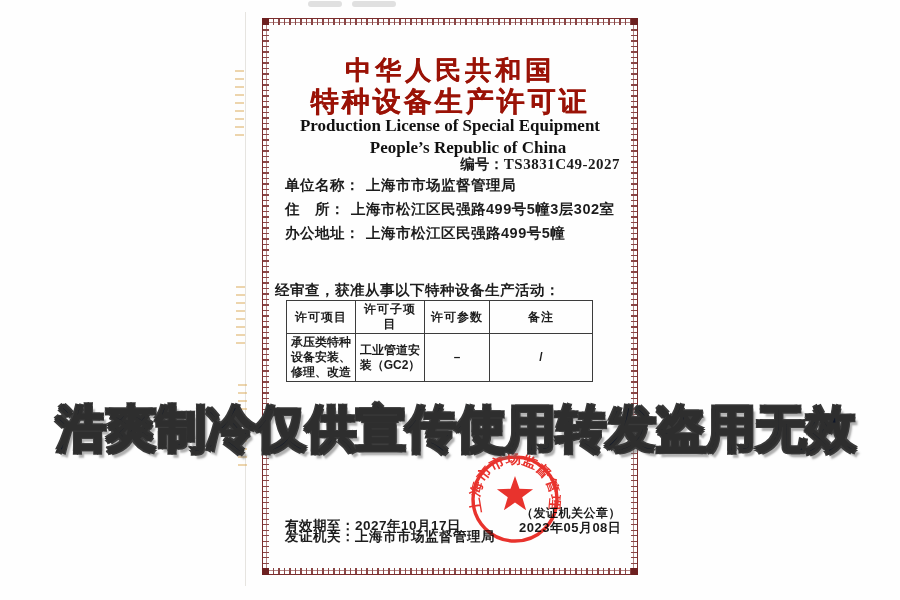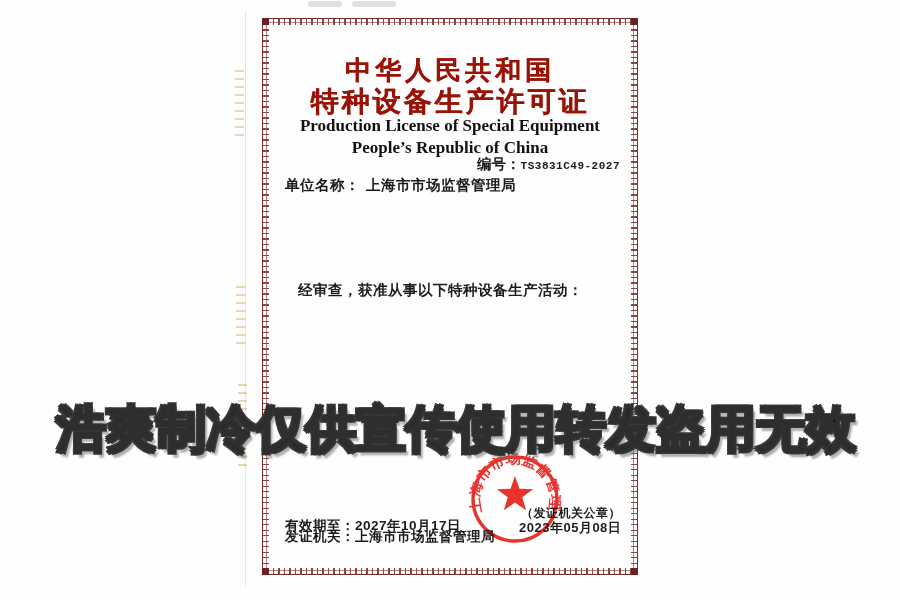--- a/index.html
+++ b/index.html
@@ -53,31 +53,31 @@
   .corner{position:absolute;width:7px;height:7px;background:#6d2020;}
   .c-tl{left:0;top:0;} .c-tr{right:0;top:0;} .c-bl{left:0;bottom:0;} .c-br{right:0;bottom:0;}
 
   
   .center-block{position:absolute;left:262px;width:376px;text-align:center;}
   .title-cn{color:var(--title-red);font-weight:bold;text-shadow:.6px 0 var(--title-red);}
   .title-cn-1{top:53px;font-size:26px;letter-spacing:4px;}
   .title-cn-2{top:83px;font-size:28px;letter-spacing:3px;}
   .title-en{font-family:"Liberation Serif",serif;font-weight:bold;color:#111;}
   .title-en-1{top:116px;font-size:17px;}
-  .title-en-2{top:138px;font-size:17px;}
+  .title-en-2{top:138px;font-size:17px;margin-left:18px;}
 
   .serial-line{position:absolute;top:155px;left:262px;width:358px;text-align:right;
     font-size:14.5px;font-weight:bold;}
-  .serial-number{font-family:Liberation Mono, monospace;font-size:11px;letter-spacing:.5px;}
+  .serial-number{font-family:Liberation Serif, serif;font-size:15px;letter-spacing:.5px;}
 
   
   .field-line{position:absolute;left:285px;font-size:14.5px;font-weight:bold;letter-spacing:.5px;white-space:nowrap;}
   .f-1{top:176px;} .f-2{top:200px;} .f-3{top:224px;}
   .field-value{margin-left:6px;}
-  .approval-intro{position:absolute;left:298px;top:281px;font-size:14.5px;font-weight:bold;letter-spacing:.5px;}
+  .approval-intro{position:absolute;left:275px;top:281px;font-size:14.5px;font-weight:bold;letter-spacing:.5px;}
 
   
   .license-table{position:absolute;left:286px;top:300px;border-collapse:collapse;table-layout:fixed;}
   .license-table th,.license-table td{
     border:1.3px solid #3c3c3c;font-weight:bold;text-align:center;vertical-align:middle;
     padding:1px 3px;line-height:1.25;}
   .license-table th{font-size:12px;height:16px;letter-spacing:1px;}
   .license-table td{font-size:12px;height:41px;}
   .col-1{width:69px;} .col-2{width:69px;} .col-3{width:65px;} .col-4{width:103px;}
 
@@ -129,23 +129,53 @@
   <div class="center-block title-en title-en-1">Production License of Special Equipment</div>
   <div class="center-block title-en title-en-2">People’s Republic of China</div>
 
   <div class="serial-line">
     <span>编号：</span><span class="serial-number">TS3831C49-2027</span>
   </div>
 
   <div class="field-line f-1">
     <span>单位名称：</span><span class="field-value">上海市市场监督管理局</span>
   </div>
+  <div class="field-line f-2">
+    <span>住　所：</span><span class="field-value">上海市松江区民强路499号5幢3层302室</span>
+  </div>
+  <div class="field-line f-3">
+    <span>办公地址：</span><span class="field-value">上海市松江区民强路499号5幢</span>
+  </div>
 
   <div class="approval-intro">经审查，获准从事以下特种设备生产活动：</div>
 
+  <table class="license-table">
+    <colgroup>
+      <col class="col-1">
+        <col class="col-2">
+        <col class="col-3">
+        <col class="col-4">
+    </colgroup>
+    <thead>
+      <tr>
+        <th>许可项目</th>
+        <th>许可子项目</th>
+        <th>许可参数</th>
+        <th>备注</th>
+      </tr>
+    </thead>
+    <tbody>
+      <tr>
+        <td>承压类特种设备安装、修理、改造</td>
+        <td>工业管道安装（GC2）</td>
+        <td>－</td>
+        <td>/</td>
+      </tr>
+    </tbody>
+  </table>
 
   <div class="footer-line issuer-line">
     <span>发证机关：</span><span>上海市市场监督管理局</span>
   </div>
   <div class="footer-line validity-line">
     <span>有效期至：</span><span>2027年10月17日</span>
   </div>
 
   <div class="seal-caption">（发证机关公章）</div>
   <div class="issue-date">2023年05月08日</div>

